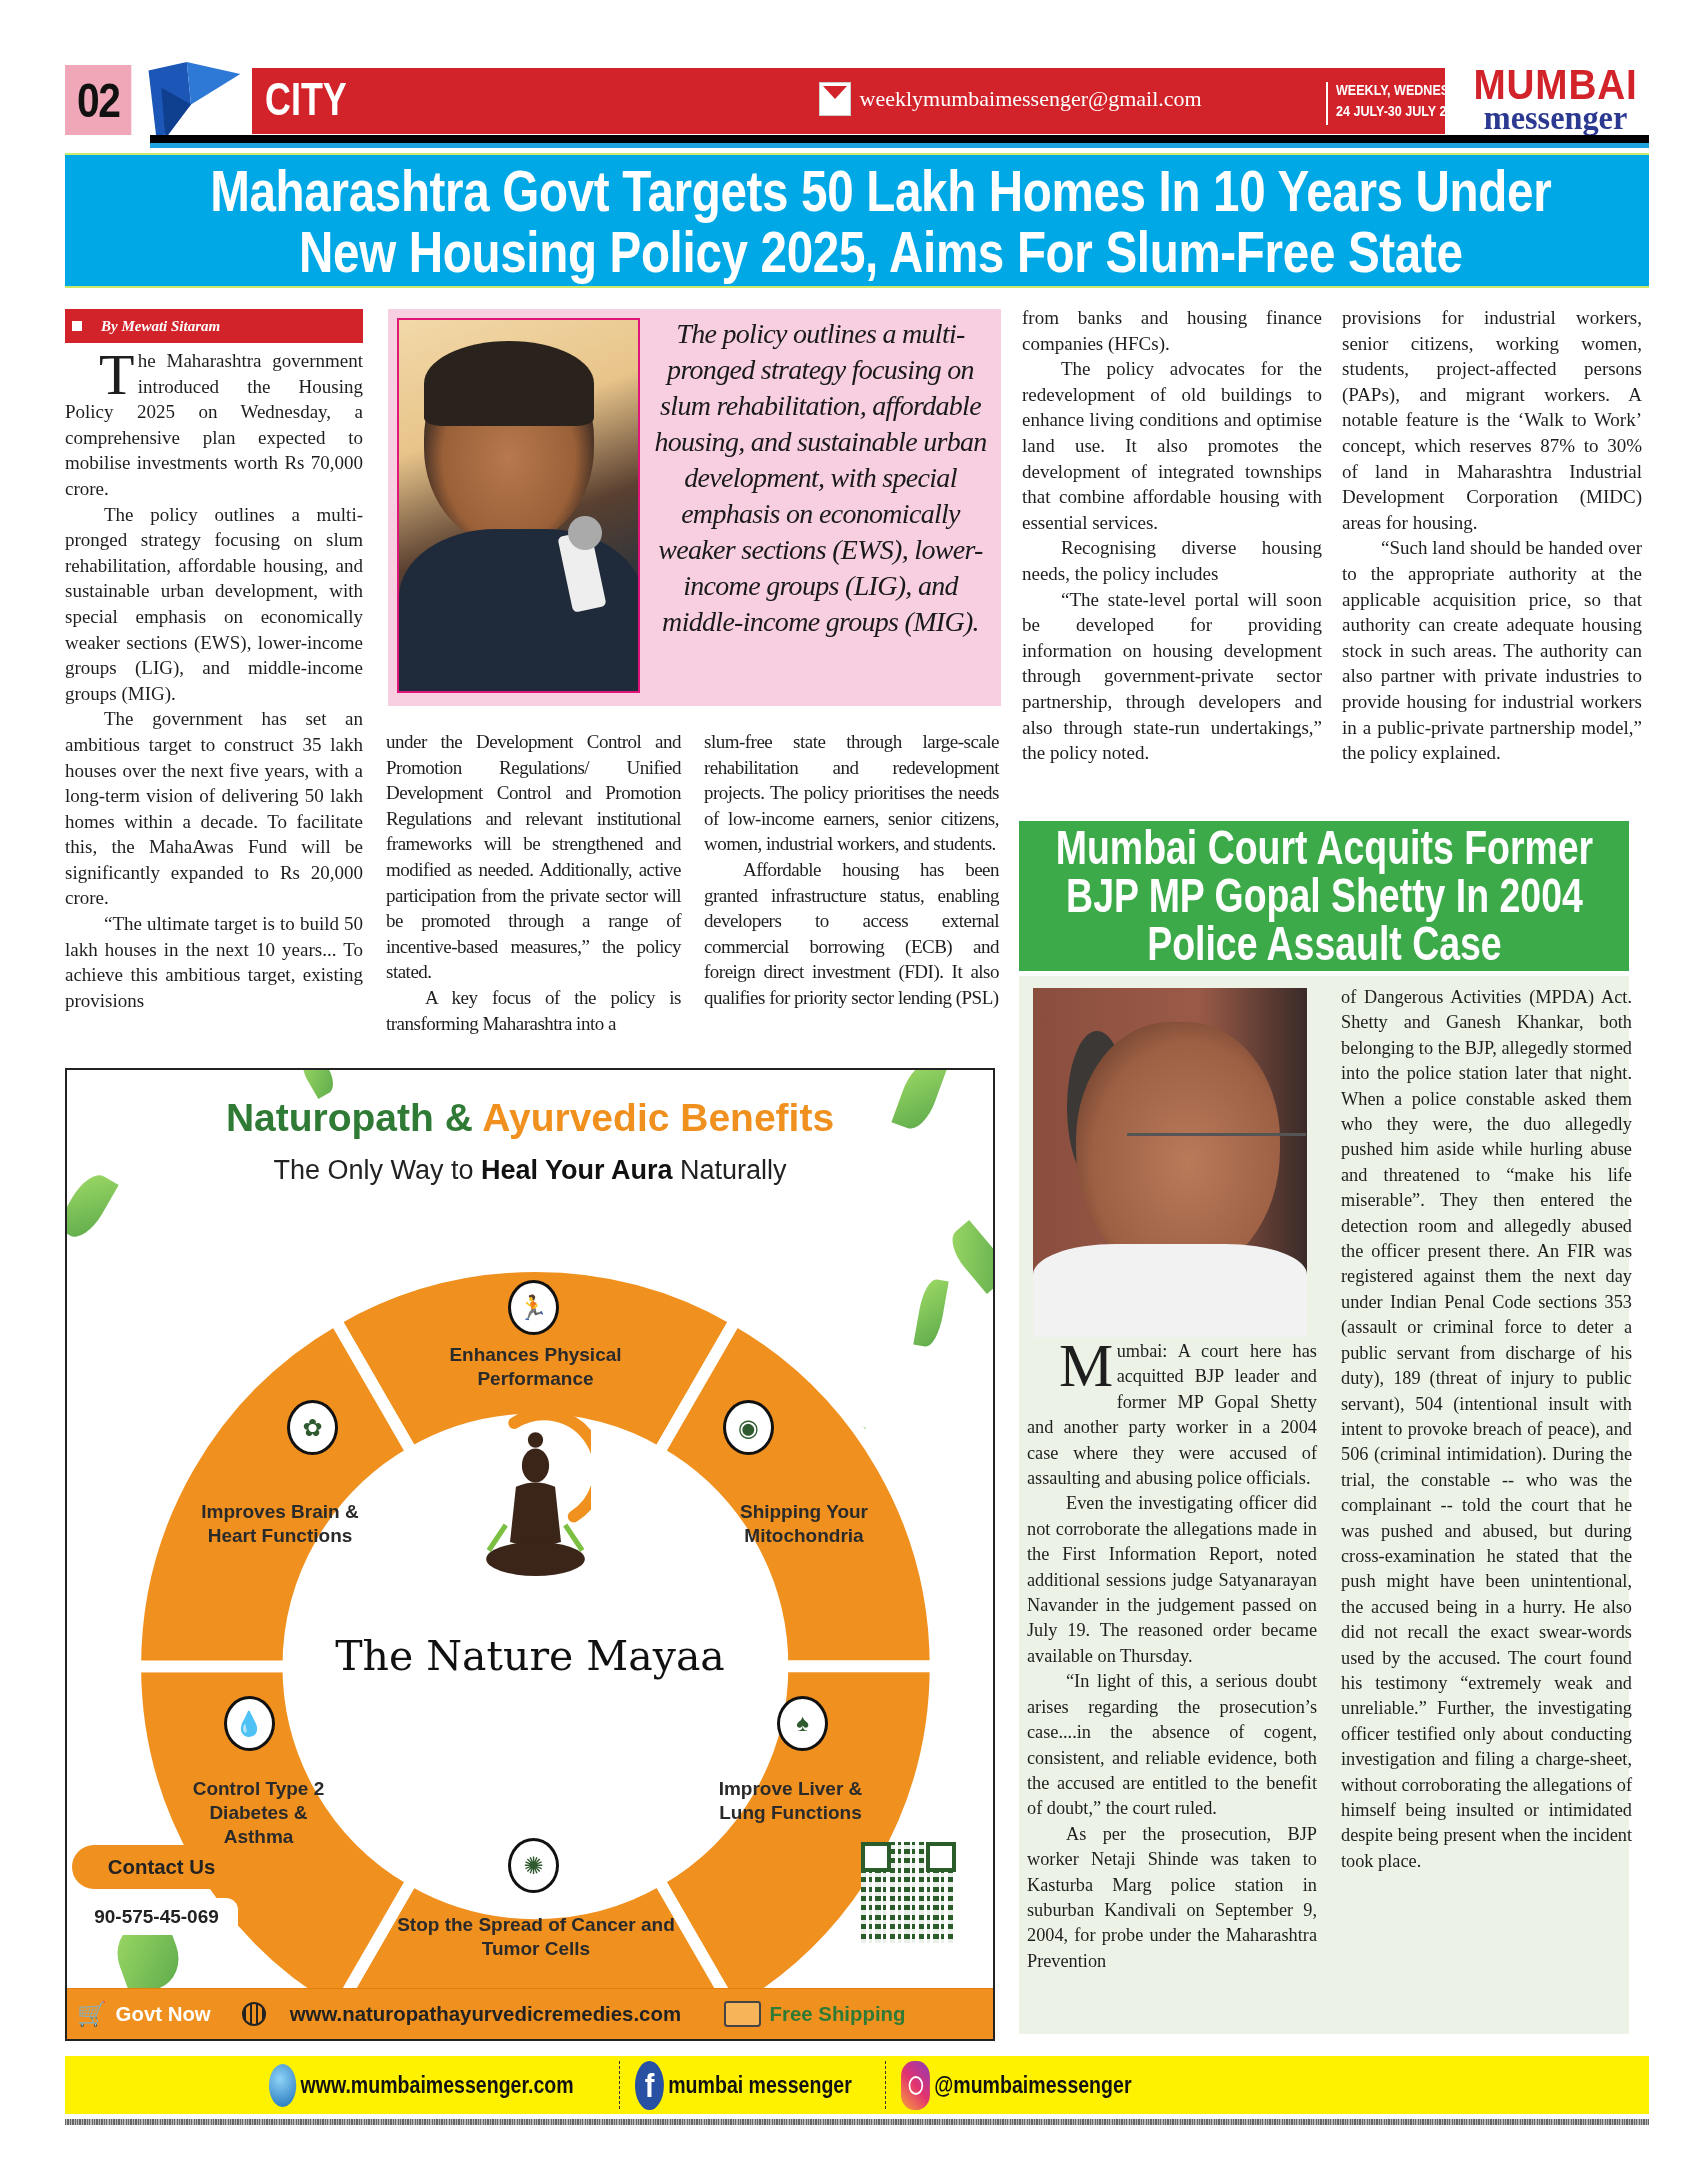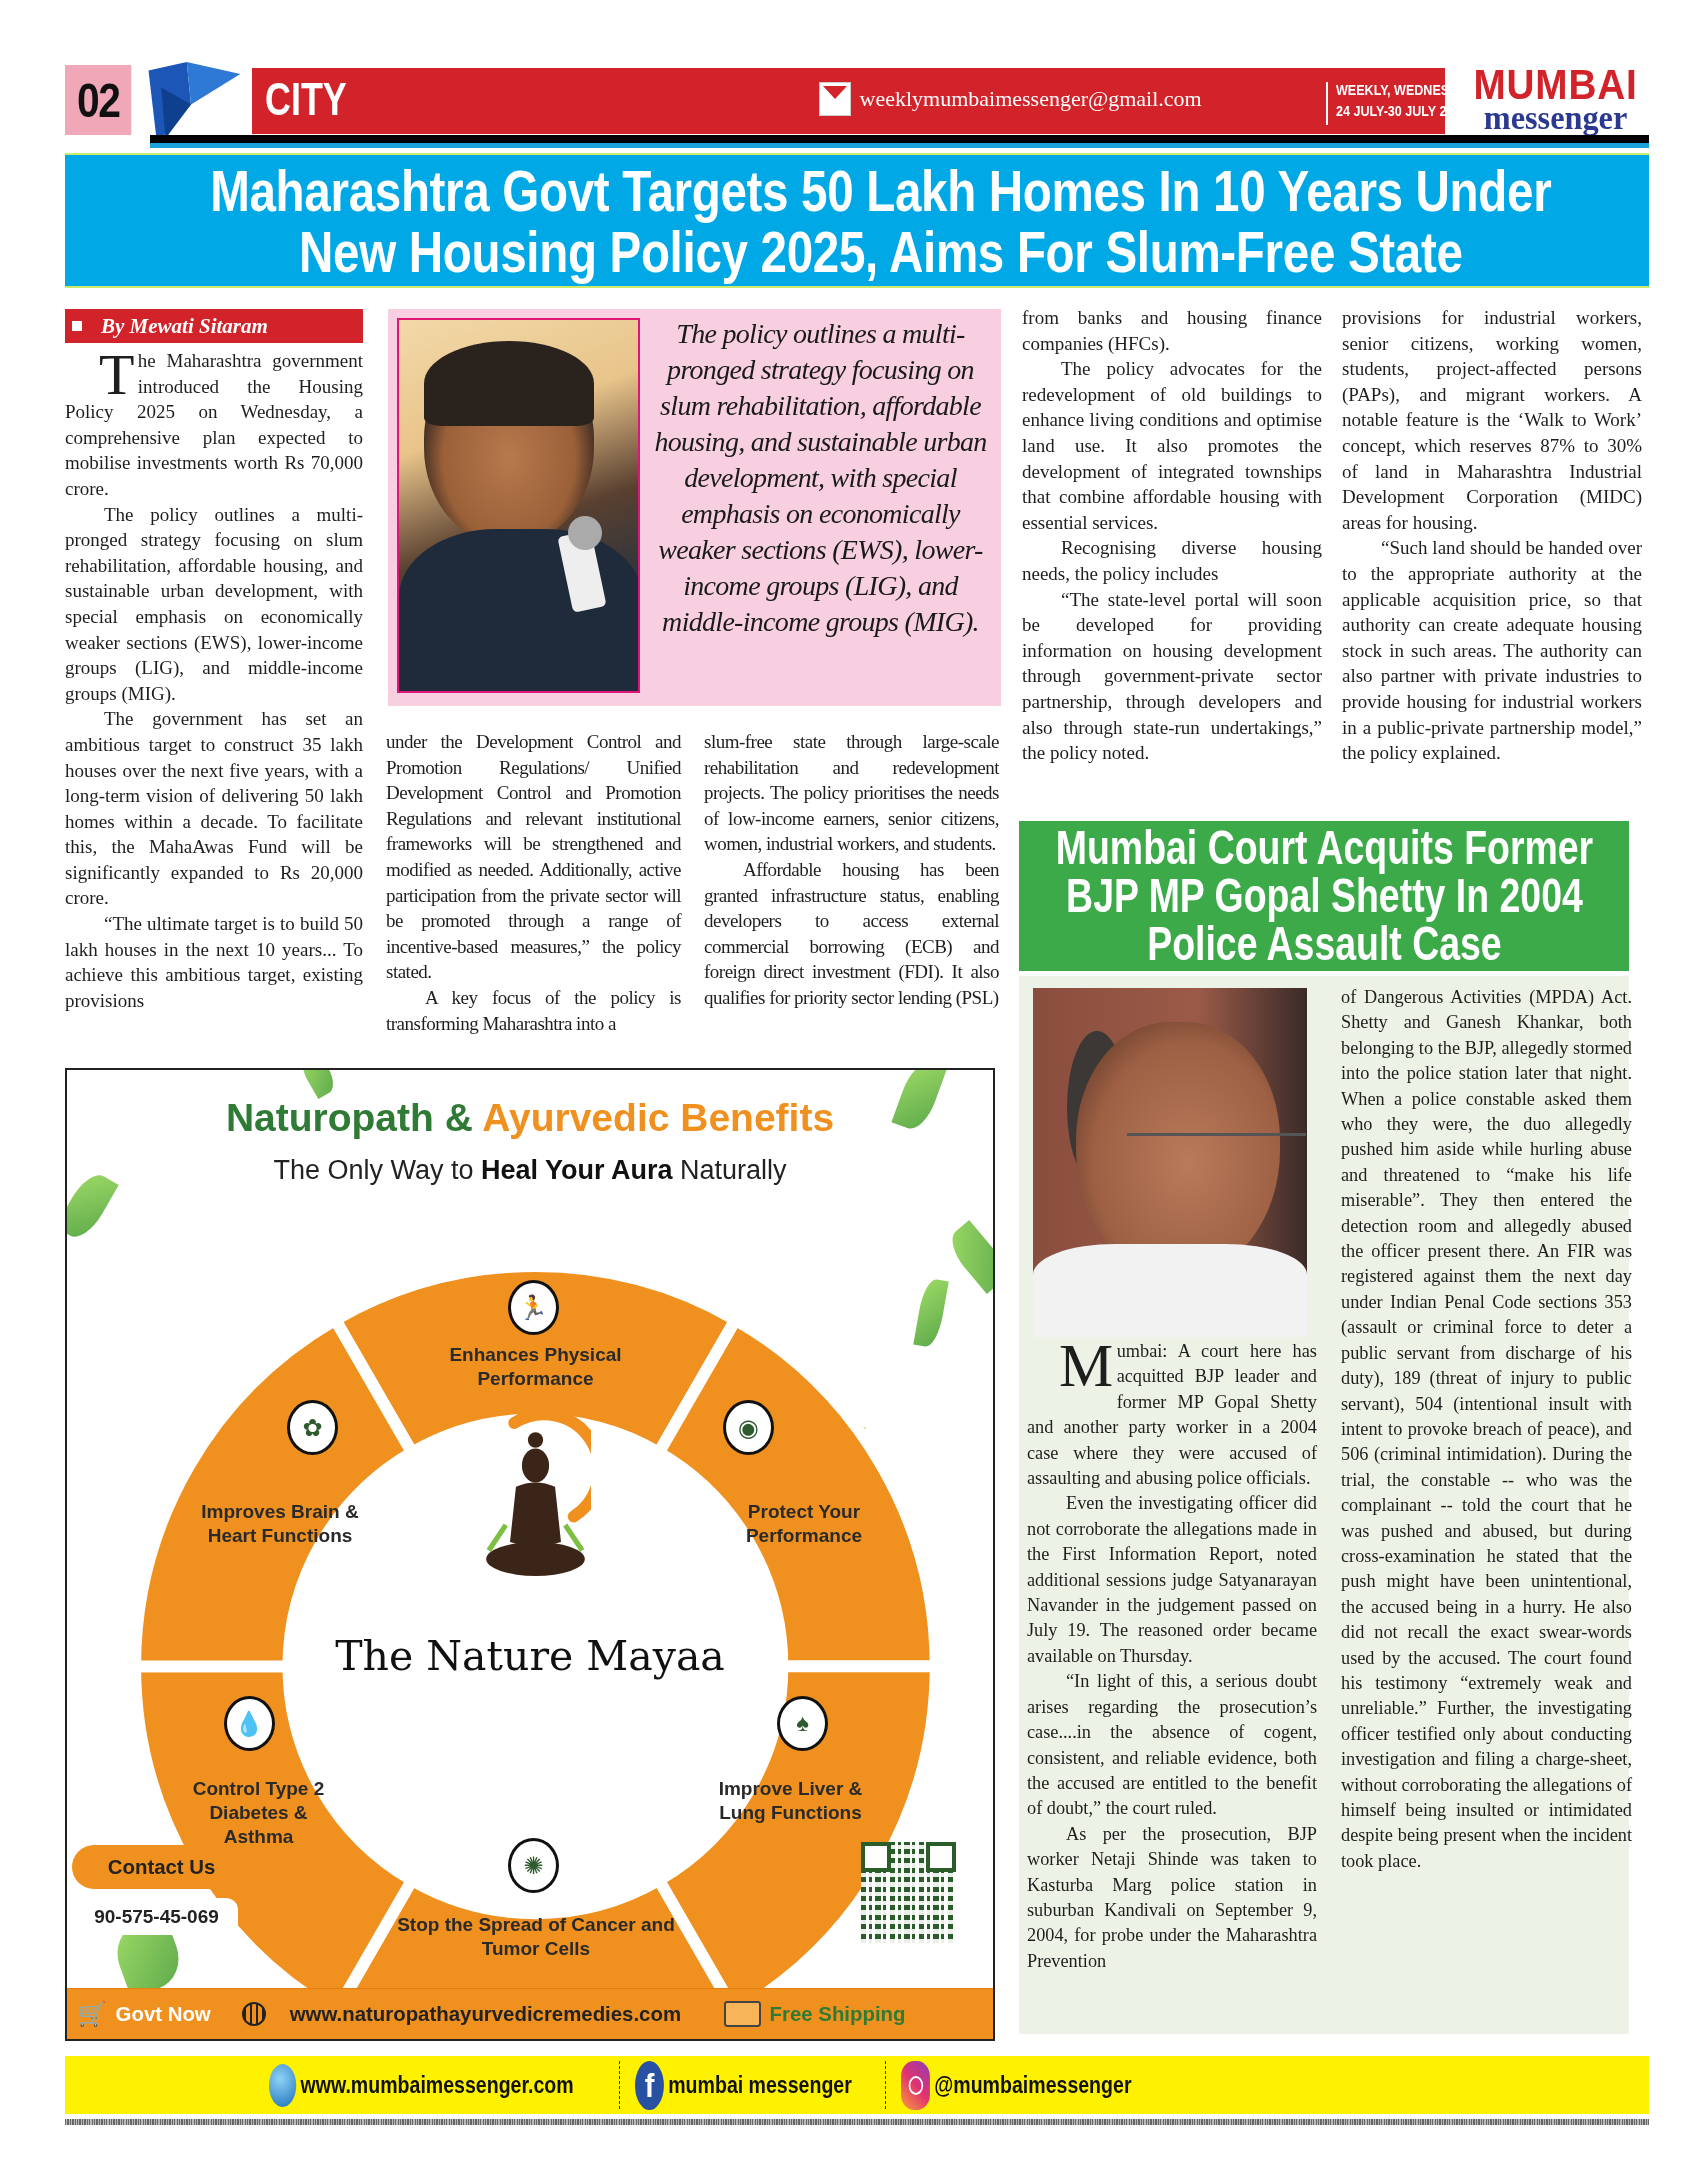--- a/index.html
+++ b/index.html
@@ -38,21 +38,21 @@
 
   
   .col { position: absolute; font-size: 19px; line-height: 25.6px; text-align: justify; color: #1e1e1e; }
   .col p { text-indent: 39px; }
   .col p.first { text-indent: 0; }
   .condensed { font-family: "Liberation Serif", serif; letter-spacing: -0.5px; }
 
   .byline { position: absolute; left: 65px; top: 309px; width: 298px; height: 34px; background: #d2232a;
     display: flex; align-items: center; padding-left: 6.8px; }
   .byline-sq { width: 10.2px; height: 10.2px; background: #fff; margin-right: 19px; }
-  .byline-text { font-style: italic; font-weight: bold; color: #fff; font-size: 21px; text-align: center; }
+  .byline-text { font-style: italic; font-weight: bold; color: #fff; font-size: 15px; text-align: center; }
   .dropcap { float: left; font-size: 58px; line-height: 44px; padding: 5.1px 3.4px 0 34px; font-family: "Liberation Serif", serif; }
 
   
   .pull-box { position: absolute; left: 388px; top: 309px; width: 613px; height: 397px; background: #f7cfe0; }
   .photo-fadnavis { position: absolute; left: 8.5px; top: 8.5px; width: 243px; height: 375px; border: 2.6px solid #e0157a;
     background: linear-gradient(160deg, #f2d9a8 0%, #e8c48a 30%, #5a4030 55%, #24323f 80%, #1e2a38 100%); overflow: hidden; }
   .photo-fadnavis .head { position: absolute; left: 25.6px; top: 30px; width: 170px; height: 196px; border-radius: 45% 45% 50% 50%;
     background: radial-gradient(ellipse at 50% 55%, #b7794d 0%, #9a6038 55%, #3a2a22 75%, transparent 76%); }
   .photo-fadnavis .hair { position: absolute; left: 25.6px; top: 21px; width: 170px; height: 85px; border-radius: 50% 50% 10% 10%; background: #2a221c; }
   .photo-fadnavis .jacket { position: absolute; left: 0; top: 209px; width: 243px; height: 170px; background: #1f2a3a; border-radius: 40% 40% 0 0; }
@@ -253,21 +253,21 @@
       <path d="M 785 1107 A 470 470 0 0 1 315 1107 L 405 951 A 290 290 0 0 0 695 951 Z"></path>
       <path d="M 315 1107 A 470 470 0 0 1 80 700 L 260 700 A 290 290 0 0 0 405 951 Z"></path>
       <path d="M 80 700 A 470 470 0 0 1 315 293 L 405 449 A 290 290 0 0 0 260 700 Z"></path>
     </g>
   </svg>
 
   <div class="seg-icon" style="left:441px; top:210px;">🏃</div>
   <div class="seg-label" style="left:358px; top:273px; width:221px;">Enhances Physical Performance</div>
 
   <div class="seg-icon" style="left:656px; top:330px;">◉</div>
-  <div class="seg-label" style="left:656px; top:430px; width:162px;">Protect Your Performance</div>
+  <div class="seg-label" style="left:656px; top:430px; width:162px;">Shipping Your Mitochondria</div>
 
   <div class="seg-icon" style="left:710px; top:626px;">♠</div>
   <div class="seg-label" style="left:647px; top:707px; width:153px;">Improve Liver &amp; Lung Functions</div>
 
   <div class="seg-icon" style="left:441px; top:768px;">✺</div>
   <div class="seg-label" style="left:324px; top:843px; width:290px;">Stop the Spread of Cancer and Tumor Cells</div>
 
   <div class="seg-icon" style="left:157px; top:626px;">💧</div>
   <div class="seg-label" style="left:119px; top:707px; width:145px;">Control Type 2 Diabetes &amp; Asthma</div>
 

